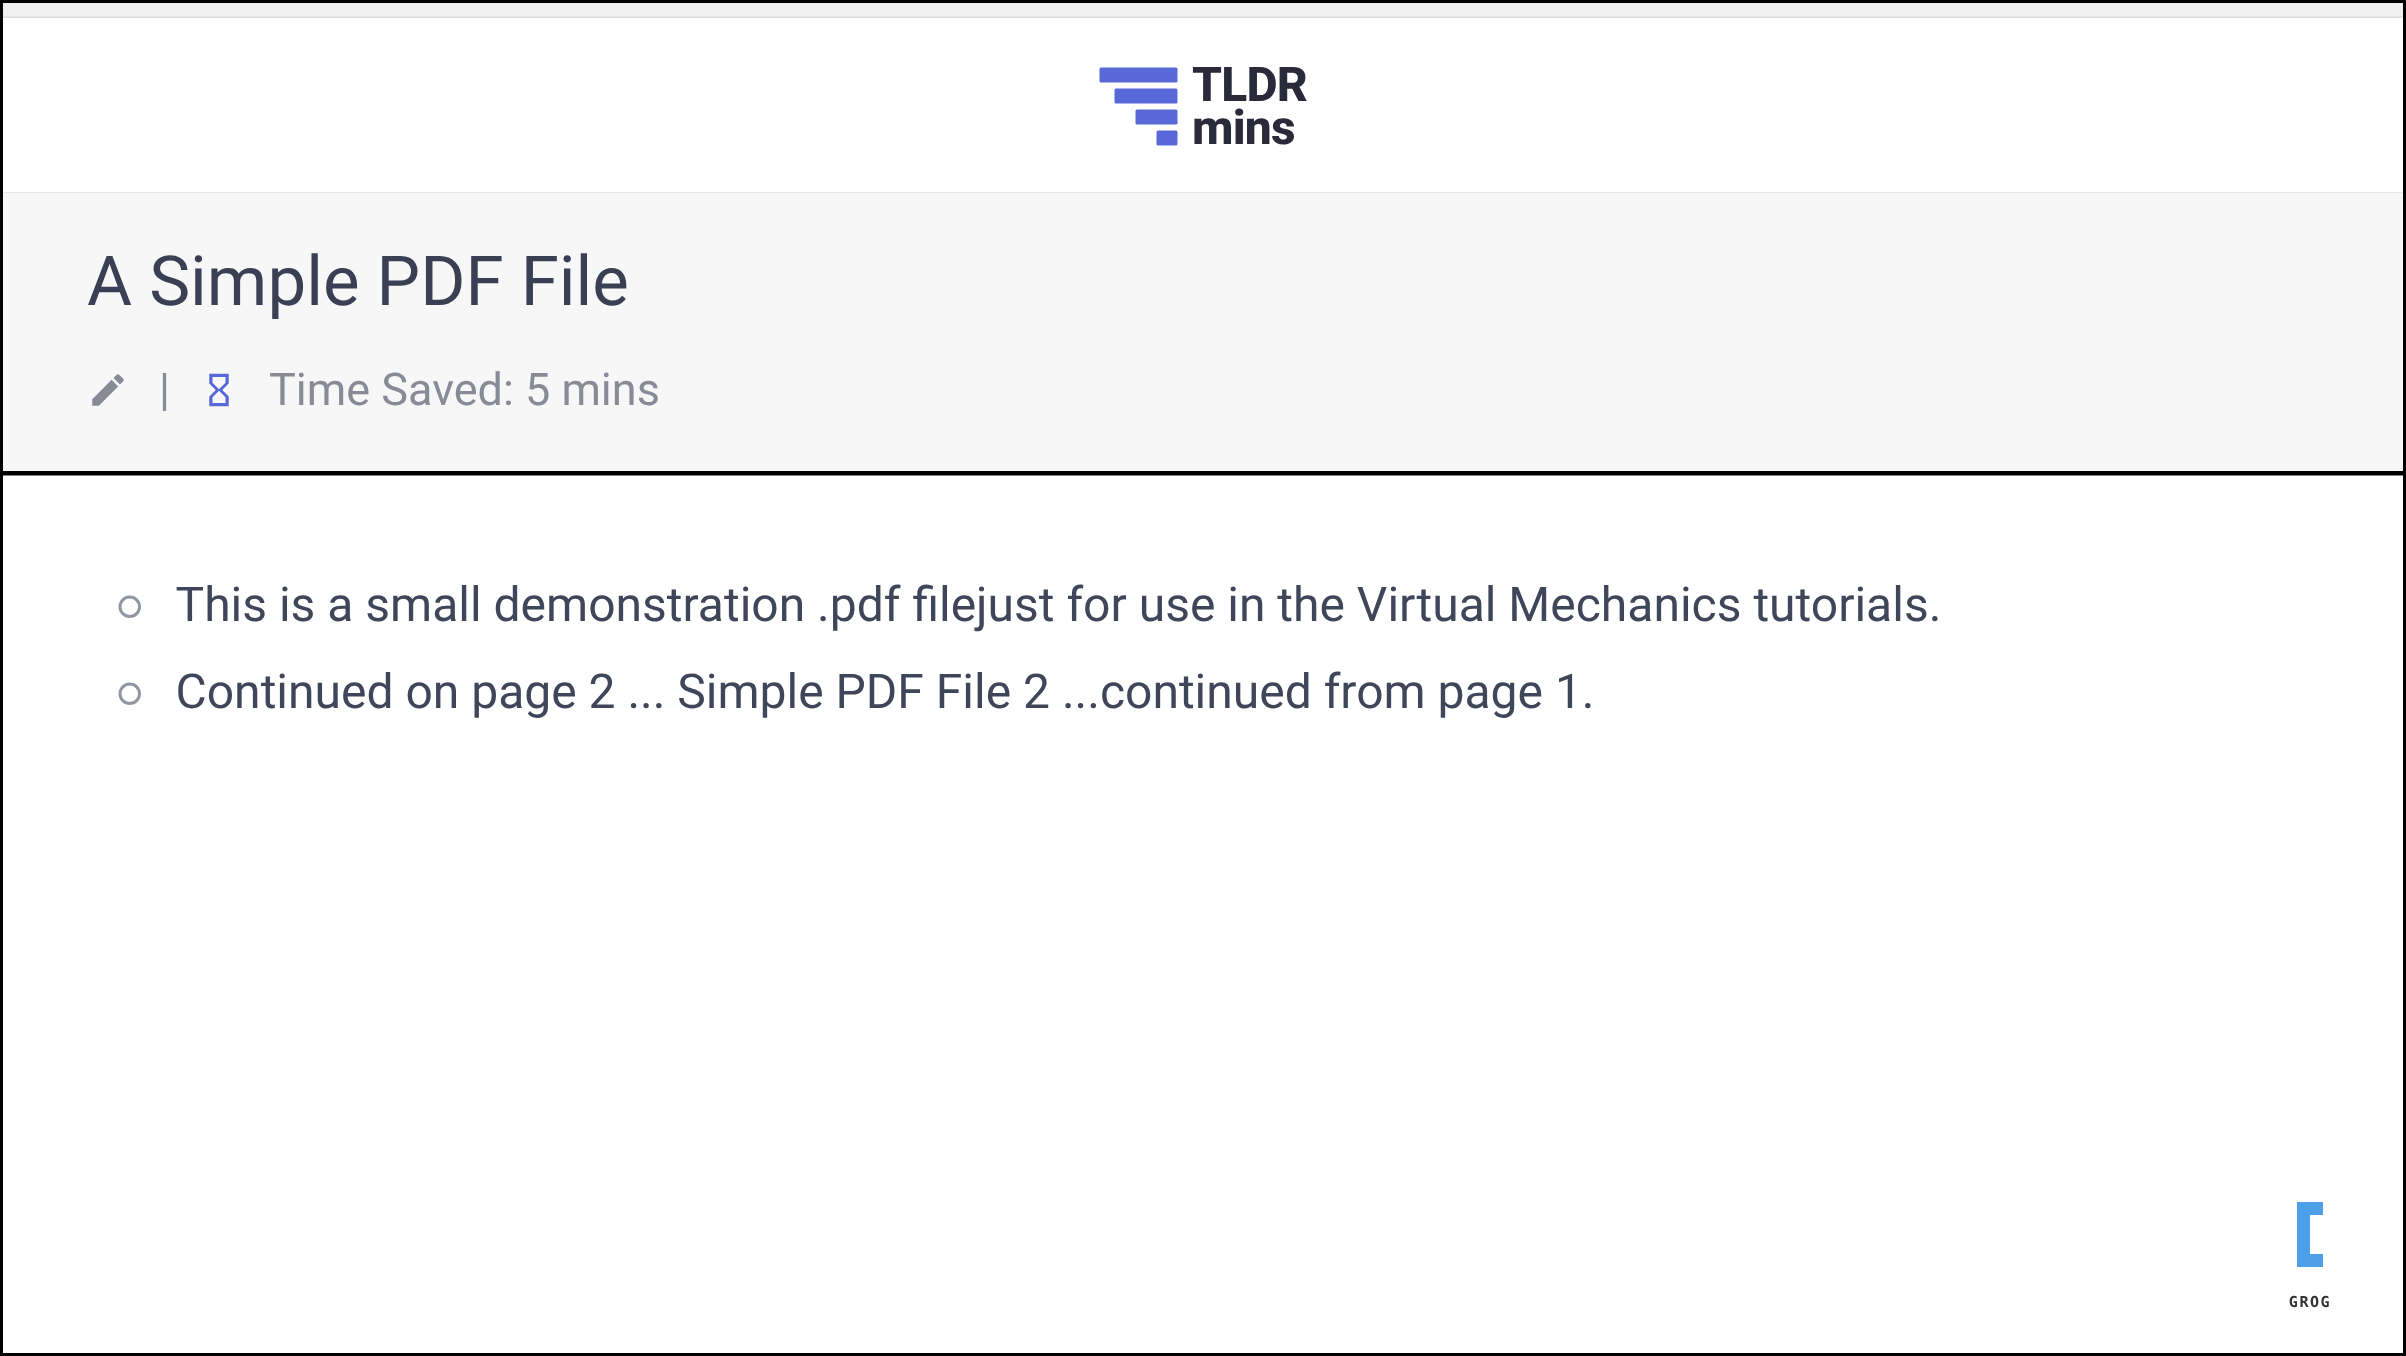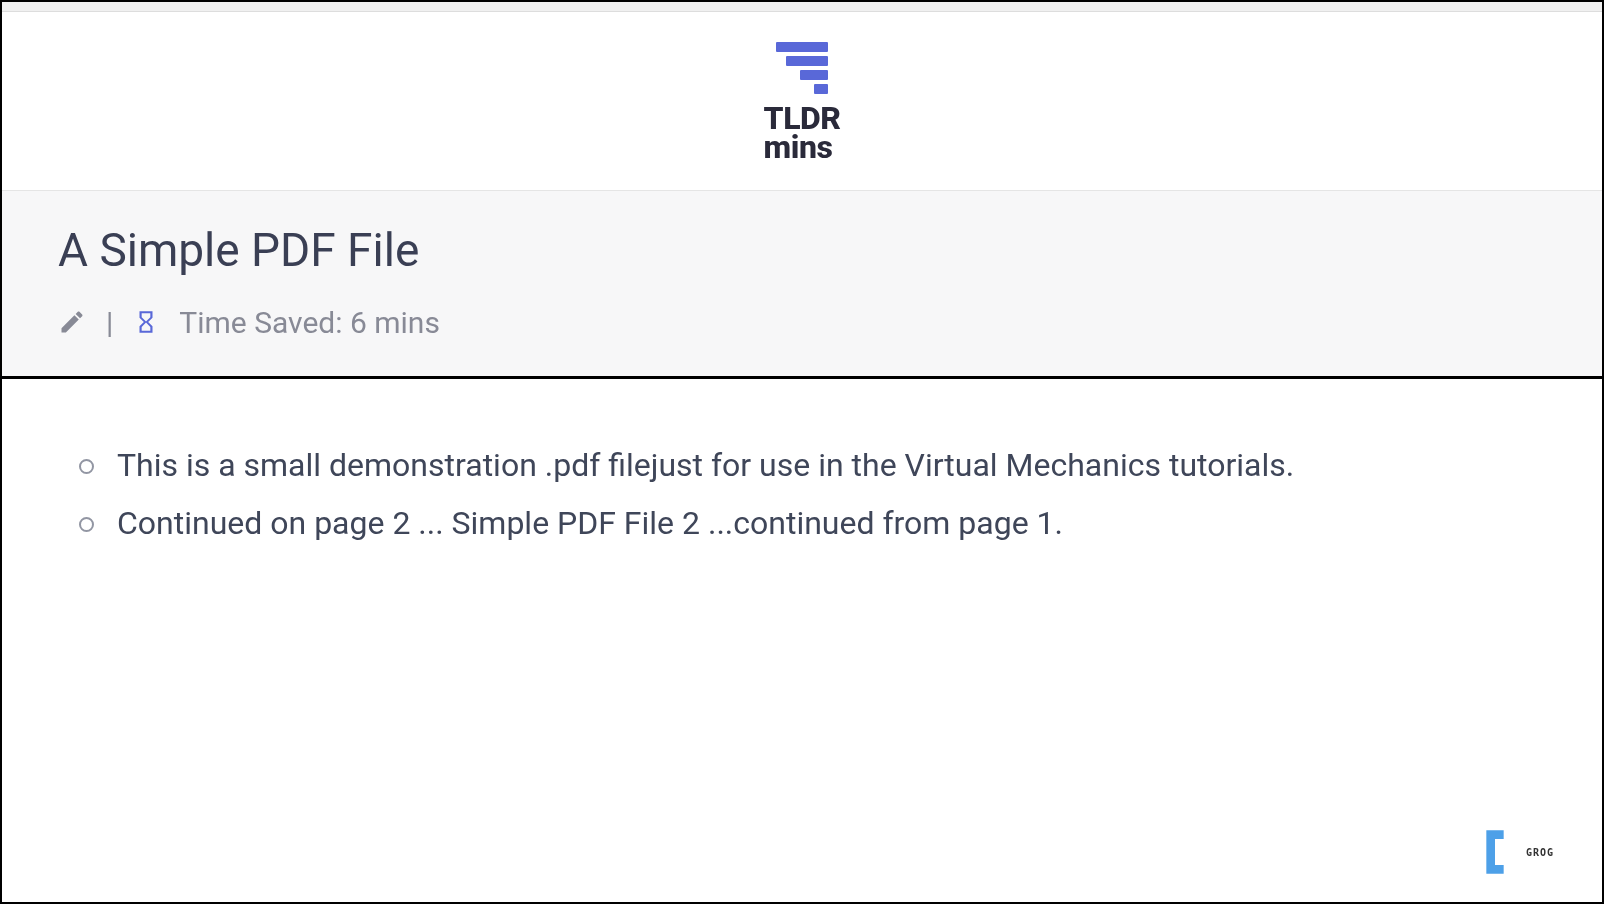--- a/index.html
+++ b/index.html
@@ -30,21 +30,20 @@
       display: flex;
       justify-content: center;
       align-items: center;
       border-bottom: 1px solid #e5e5e5;
     }
     
     .logo {
       display: flex;
       align-items: center;
       gap: 10px;
-      flex-direction: column;
     }
     
     .logo-icon {
       display: flex;
       flex-direction: column;
       gap: 4px;
       align-items: flex-end;
     }
     
     .logo-bar {
@@ -138,21 +137,21 @@
       border: 2px solid #9296a3;
       border-radius: 50%;
       background: transparent;
     }
     
     .grog-badge {
       position: absolute;
       bottom: 28px;
       right: 48px;
       display: flex;
-      flex-direction: row;
+      flex-direction: column;
       align-items: center;
       gap: 18px;
     }
     
     .grog-icon {
       width: 26px;
       height: 44px;
     }
     
     .grog-label {
@@ -186,21 +185,21 @@
 <section class="title-section">
   <h1 class="page-title">A Simple PDF File</h1>
   <div class="meta-row">
     <svg class="edit-icon" viewBox="0 0 24 24">
       <path d="M3 17.25V21h3.75L17.81 9.94l-3.75-3.75L3 17.25zM20.71 7.04c.39-.39.39-1.02 0-1.41l-2.34-2.34c-.39-.39-1.02-.39-1.41 0l-1.83 1.83 3.75 3.75 1.83-1.83z"></path>
     </svg>
     <span class="meta-divider">|</span>
     <svg class="hourglass-icon" viewBox="0 0 24 24">
       <path d="M6 2v6h.01L6 8.01 10 12l-4 4 .01.01H6V22h12v-5.99h-.01L18 16l-4-4 4-3.99-.01-.01H18V2H6zm10 14.5V20H8v-3.5l4-4 4 4zm-4-5l-4-4V4h8v3.5l-4 4z"></path>
     </svg>
-    <span class="time-saved">Time Saved: 6 mins</span>
+    <span class="time-saved">Time Saved: 5 mins</span>
   </div>
 </section>
 
 <main class="content">
   <ul class="summary-list">
     <li>This is a small demonstration .pdf filejust for use in the Virtual Mechanics tutorials.</li>
     <li>Continued on page 2 ... Simple PDF File 2 ...continued from page 1.</li>
   </ul>
 </main>
 

